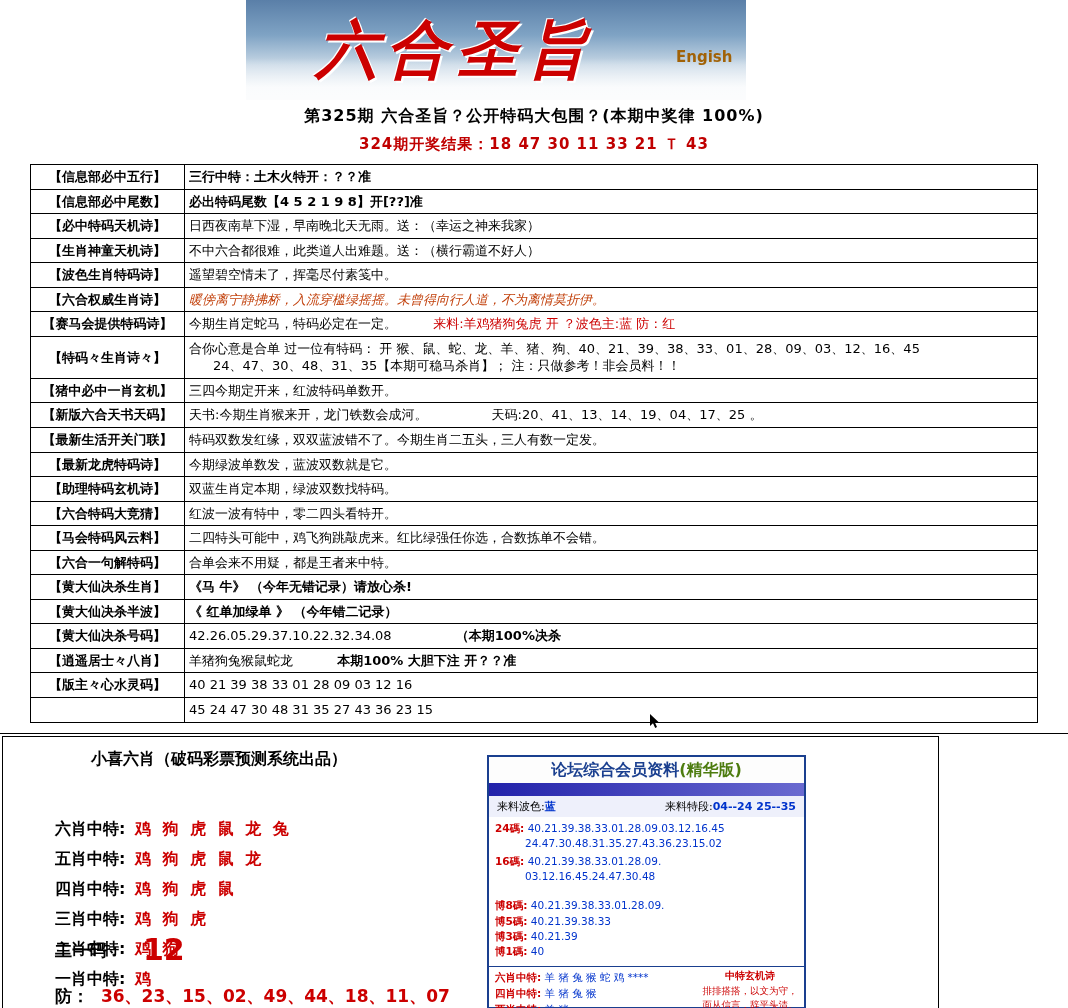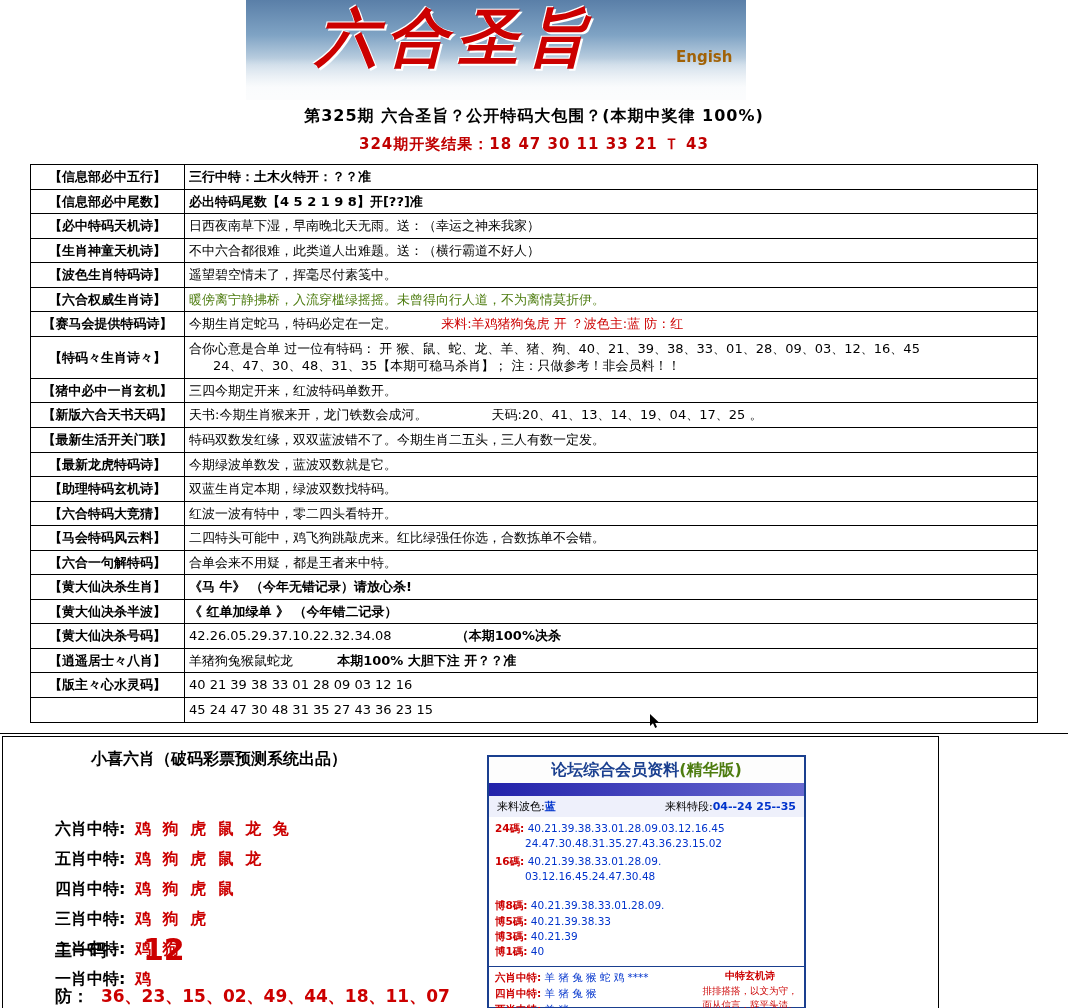--- a/index.html
+++ b/index.html
@@ -14,21 +14,21 @@
   }
   .banner-img{
     position:absolute;left:246px;top:0;width:500px;height:100px;
     background:linear-gradient(180deg,#5a7fa8 0%,#7fa3c4 35%,#c8d8e6 65%,#e8eef4 100%);
   }
   .banner-img:before{
     content:"";position:absolute;left:0;bottom:0;width:100%;height:42px;
     background:linear-gradient(180deg,rgba(255,255,255,0) 0%,rgba(255,255,255,.85) 70%);
   }
   .banner-title{
-    position:absolute;left:246px;top:0;width:420px;height:76px;
+    position:absolute;left:246px;top:12px;width:420px;height:76px;
     font-family:"DejaVu Sans","Liberation Sans",sans-serif;
     font-size:62px;font-weight:bold;color:#cc0000;
     letter-spacing:8px;text-align:center;line-height:76px;
     text-shadow:2px 2px 0 #ffffff, -1px -1px 0 #ffffff;
     font-style:italic;
   }
   .banner-en{
     position:absolute;left:676px;top:48px;font-size:15px;color:#a16207;
     font-weight:bold;
   }
@@ -51,21 +51,21 @@
     border:1px solid #000;padding:3px 4px;vertical-align:middle;
     font-size:13px;line-height:1.35;
   }
   td.label{
     width:145px;font-weight:bold;text-align:center;white-space:nowrap;
     font-size:13px;
   }
   td.val{padding-left:18px;}
   .bold{font-weight:bold;}
   .red{color:#cc0000;}
-  .orange{color:#4d7c0f;}
+  .orange{color:#c2410c;font-style:italic;}
   .indent24{padding-left:24px;display:block;}
   .sub{display:block;}
   
   .bottom{
     position:relative;margin:10px 0 0 0;width:1068px;height:300px;
     border-top:1px solid #000;
   }
   .bpanel{
     position:absolute;left:2px;top:2px;width:935px;height:285px;
     border:1px solid #000;
@@ -152,21 +152,21 @@
       <td class="val">遥望碧空情未了，挥毫尽付素笺中。</td>
     </tr>
     <tr>
       <td class="label">【六合权威生肖诗】</td>
       <td class="val orange">暖傍离宁静拂桥，入流穿槛绿摇摇。未曾得向行人道，不为离情莫折伊。</td>
     </tr>
     <tr>
       <td class="label">【赛马会提供特码诗】</td>
       <td class="val">
         <span>今期生肖定蛇马，特码必定在一定。</span>
-        <span class="red" style="margin-left:40px">来料:羊鸡猪狗兔虎    开 ？波色主:蓝    防：红</span>
+        <span class="red" style="margin-left:32px">来料:羊鸡猪狗兔虎    开 ？波色主:蓝    防：红</span>
       </td>
     </tr>
     <tr>
       <td class="label">【特码々生肖诗々】</td>
       <td class="val">
         <span class="sub">合你心意是合单    过一位有特码：  开 猴、鼠、蛇、龙、羊、猪、狗、40、21、39、38、33、01、28、09、03、12、16、45</span>
         <span class="sub indent24">24、47、30、48、31、35【本期可稳马杀肖】； 注：只做参考！非会员料！！</span>
       </td>
     </tr>
     <tr>

